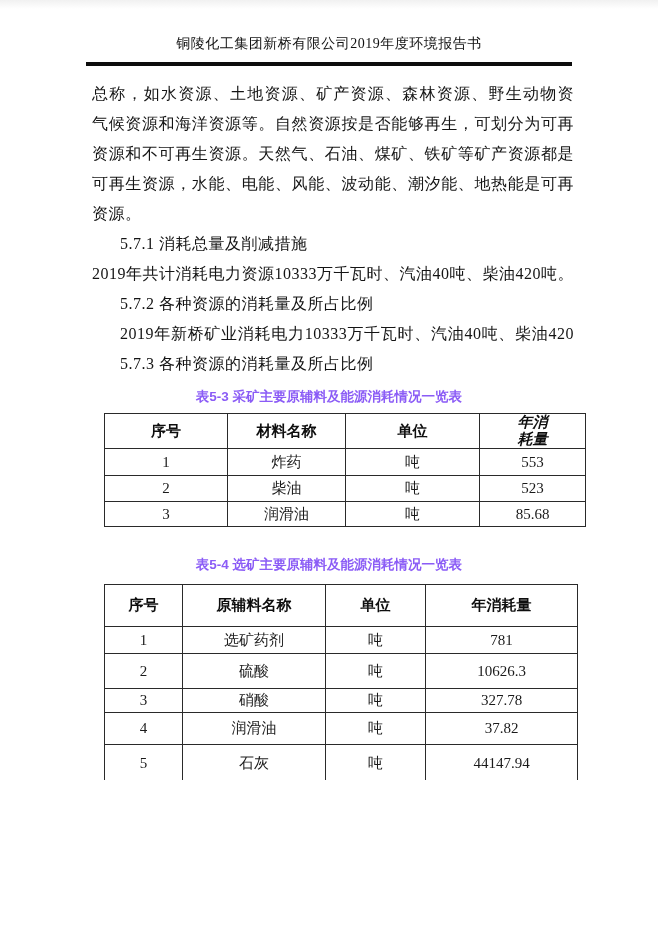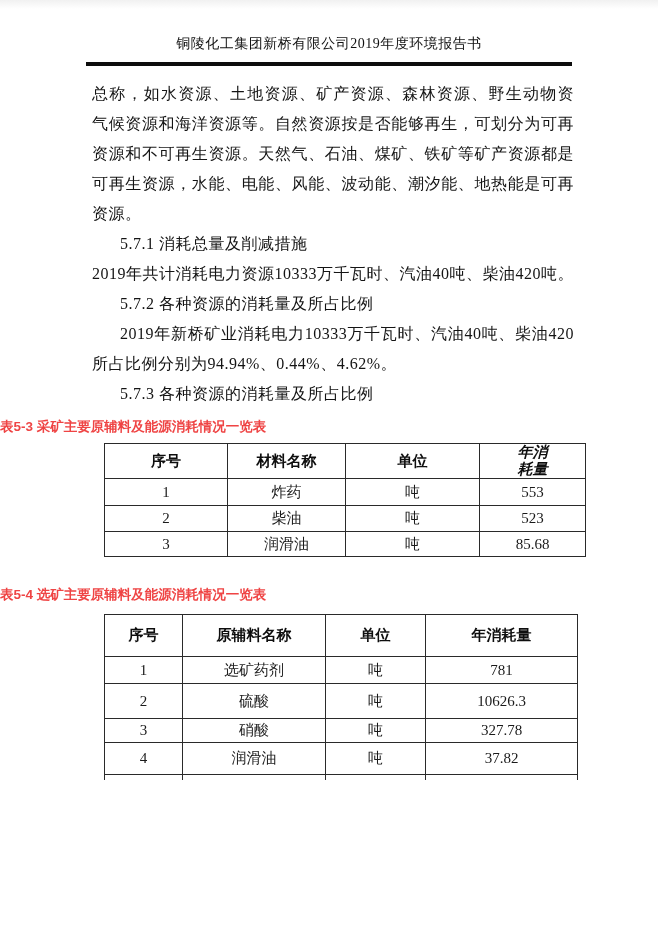--- a/index.html
+++ b/index.html
@@ -31,25 +31,25 @@
   .body-text{
     margin:13px 84px 0 92px; 
     font-size:16px;
     line-height:30px;
     color:#141414;
   }
   .ln{height:30px;overflow:hidden;letter-spacing:0.5px;}
   .ln.ind{padding-left:28px;}
   .ln.j{text-align:justify;text-align-last:justify;}
   .tbl-title{
-    text-align:left;
+    text-align:center;
     font-family:"Liberation Sans","DejaVu Sans",sans-serif;
     font-weight:bold;
     font-size:13.5px;
-    color:#ef4444;
+    color:#8b5cf6;
     height:20px;line-height:20px;
   }
   .tbl-title.t1{margin-top:8px;}
   .tbl-title.t2{margin-top:28px;}
   table{
     border-collapse:collapse;
     table-layout:fixed;
     margin-left:104px;
     margin-top:6px;
     font-size:15px;
@@ -94,21 +94,20 @@
   <div class="body-text">
     <div class="ln j">总称，如水资源、土地资源、矿产资源、森林资源、野生动物资源、</div>
     <div class="ln j">气候资源和海洋资源等。自然资源按是否能够再生，可划分为可再生</div>
     <div class="ln j">资源和不可再生资源。天然气、石油、煤矿、铁矿等矿产资源都是不</div>
     <div class="ln j">可再生资源，水能、电能、风能、波动能、潮汐能、地热能是可再生</div>
     <div class="ln">资源。</div>
     <div class="ln ind">5.7.1 消耗总量及削减措施</div>
     <div class="ln j">2019年共计消耗电力资源10333万千瓦时、汽油40吨、柴油420吨。</div>
     <div class="ln ind">5.7.2 各种资源的消耗量及所占比例</div>
     <div class="ln ind j">2019年新桥矿业消耗电力10333万千瓦时、汽油40吨、柴油420吨，</div>
-    <div class="ln">所占比例分别为94.94%、0.44%、4.62%。</div>
     <div class="ln ind">5.7.3 各种资源的消耗量及所占比例</div>
   </div>
 
   <div class="tbl-title t1">表5-3 采矿主要原辅料及能源消耗情况一览表</div>
   <table id="t1">
     <colgroup>
         <col class="c1">
         <col class="c2">
         <col class="c3">
         <col class="c4">

